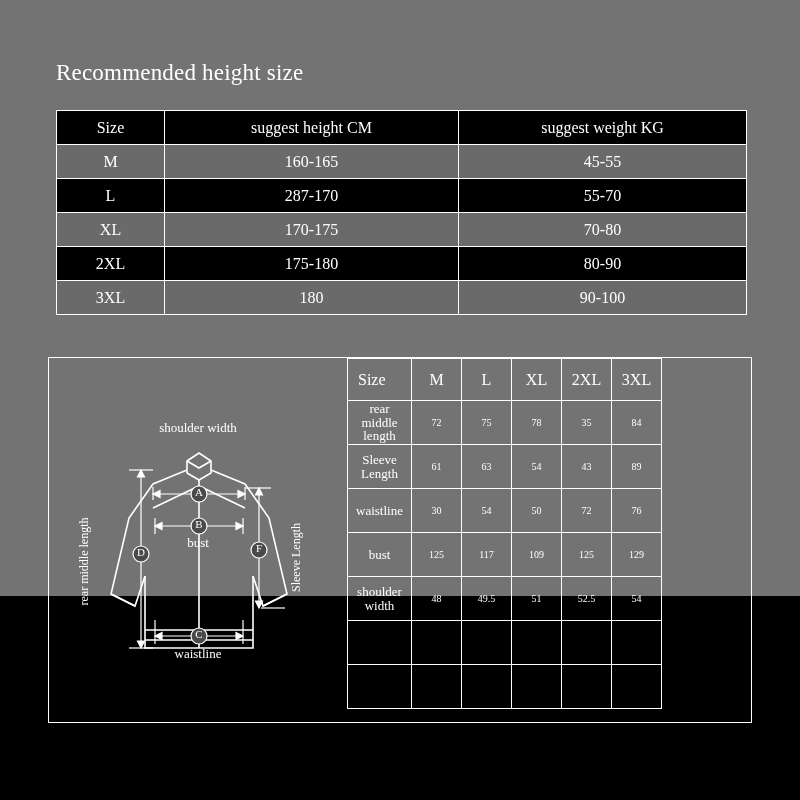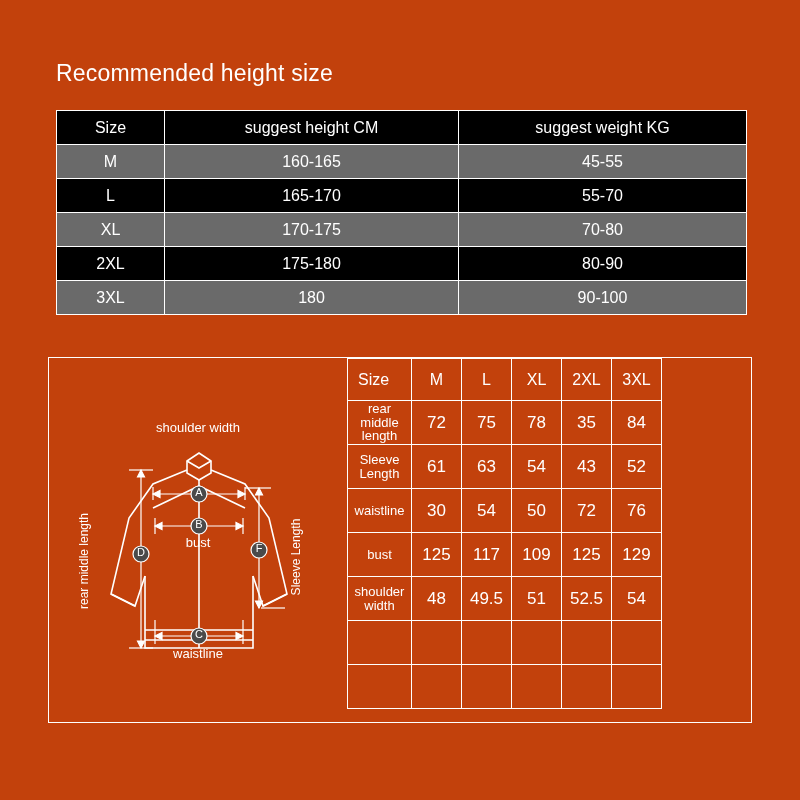--- a/index.html
+++ b/index.html
@@ -10,22 +10,23 @@
   body {
     width: 800px;
     height: 800px;
     font-family: "Liberation Sans", sans-serif;
     color: #ffffff;
     overflow: hidden;
   }
   .page {
     position: relative;
     width: 800px;
-    height: 800px;
-    background: #c2410c;
+    height: 596px;
+    background: #737373;
+    font-family: Liberation Serif, serif;
   }
 
   
   .title {
     position: absolute;
     left: 56px;
     top: 60px;
     font-size: 23px;
     letter-spacing: 0.2px;
     color: #ffffff;
@@ -81,21 +82,21 @@
   .meas-table {
     position: absolute;
     left: 298px;
     top: 0;
     border-collapse: collapse;
     table-layout: fixed;
   }
   .meas-table td {
     border: 1px solid #ffffff;
     color: #ffffff;
-    font-size: 17px;
+    font-size: 10px;
     text-align: center;
     padding: 0 2px;
     height: 44px;
     box-sizing: border-box;
   }
   .meas-table col.lbl { width: 64px; }
   .meas-table col.val { width: 50px; }
   .meas-table td.lbl {
     font-size: 13px;
     line-height: 1.05;
@@ -129,21 +130,21 @@
         <td>suggest height  CM</td>
         <td>suggest weight  KG</td>
       </tr>
       <tr class="shade">
         <td>M</td>
         <td>160-165</td>
         <td>45-55</td>
       </tr>
       <tr class="plain">
         <td>L</td>
-        <td>165-170</td>
+        <td>287-170</td>
         <td>55-70</td>
       </tr>
       <tr class="shade">
         <td>XL</td>
         <td>170-175</td>
         <td>70-80</td>
       </tr>
       <tr class="plain">
         <td>2XL</td>
         <td>175-180</td>
@@ -272,21 +273,21 @@
           <td>35</td>
           <td>84</td>
         </tr>
 
         <tr>
           <td class="lbl">Sleeve Length</td>
           <td>61</td>
           <td>63</td>
           <td>54</td>
           <td>43</td>
-          <td>52</td>
+          <td>89</td>
         </tr>
 
         <tr>
           <td class="lbl">waistline</td>
           <td>30</td>
           <td>54</td>
           <td>50</td>
           <td>72</td>
           <td>76</td>
         </tr>

